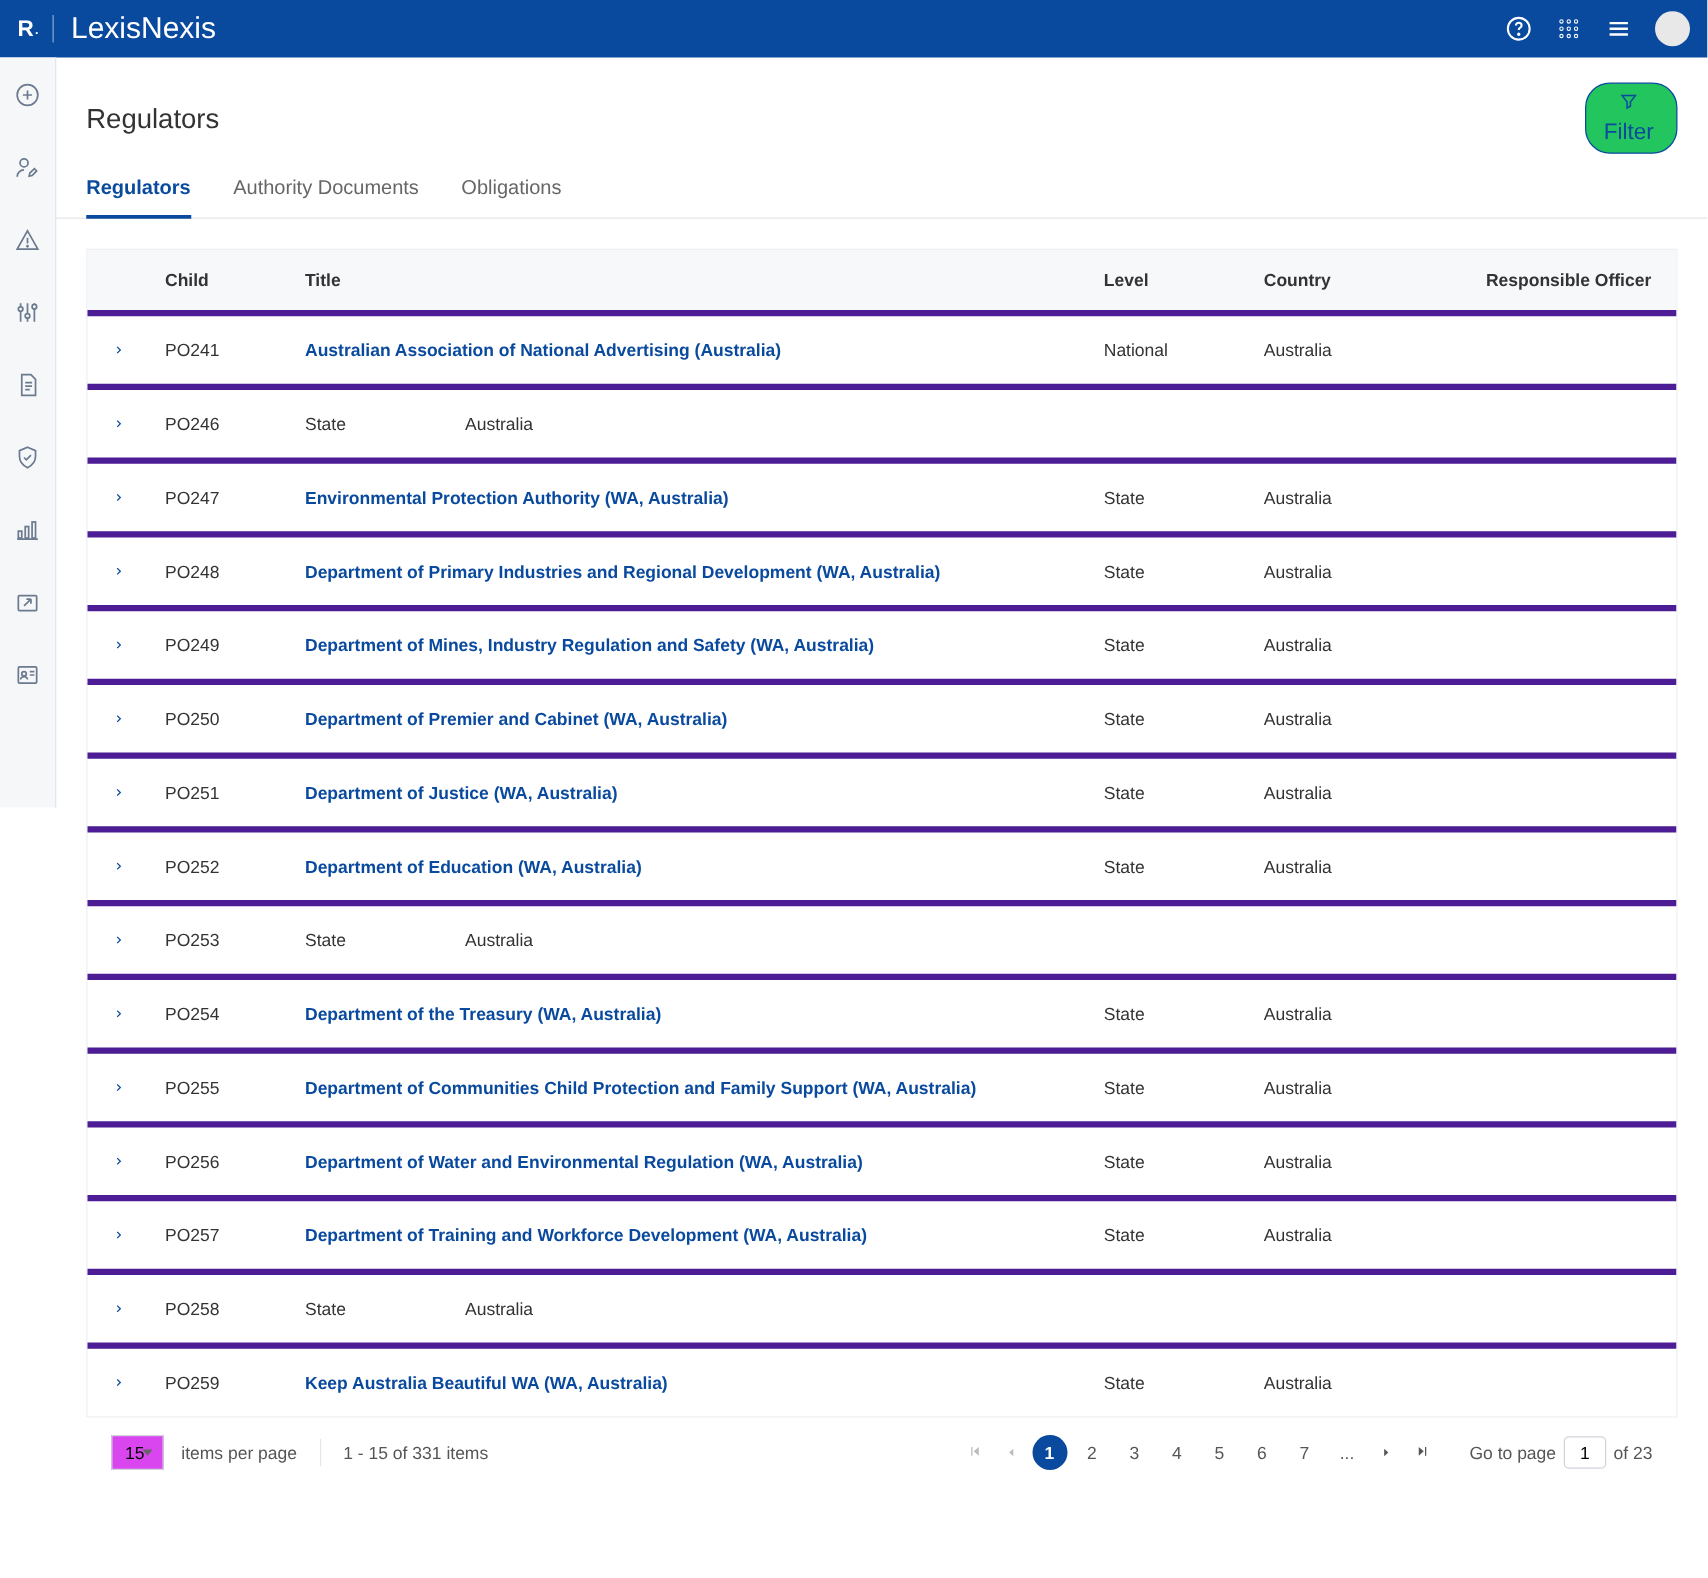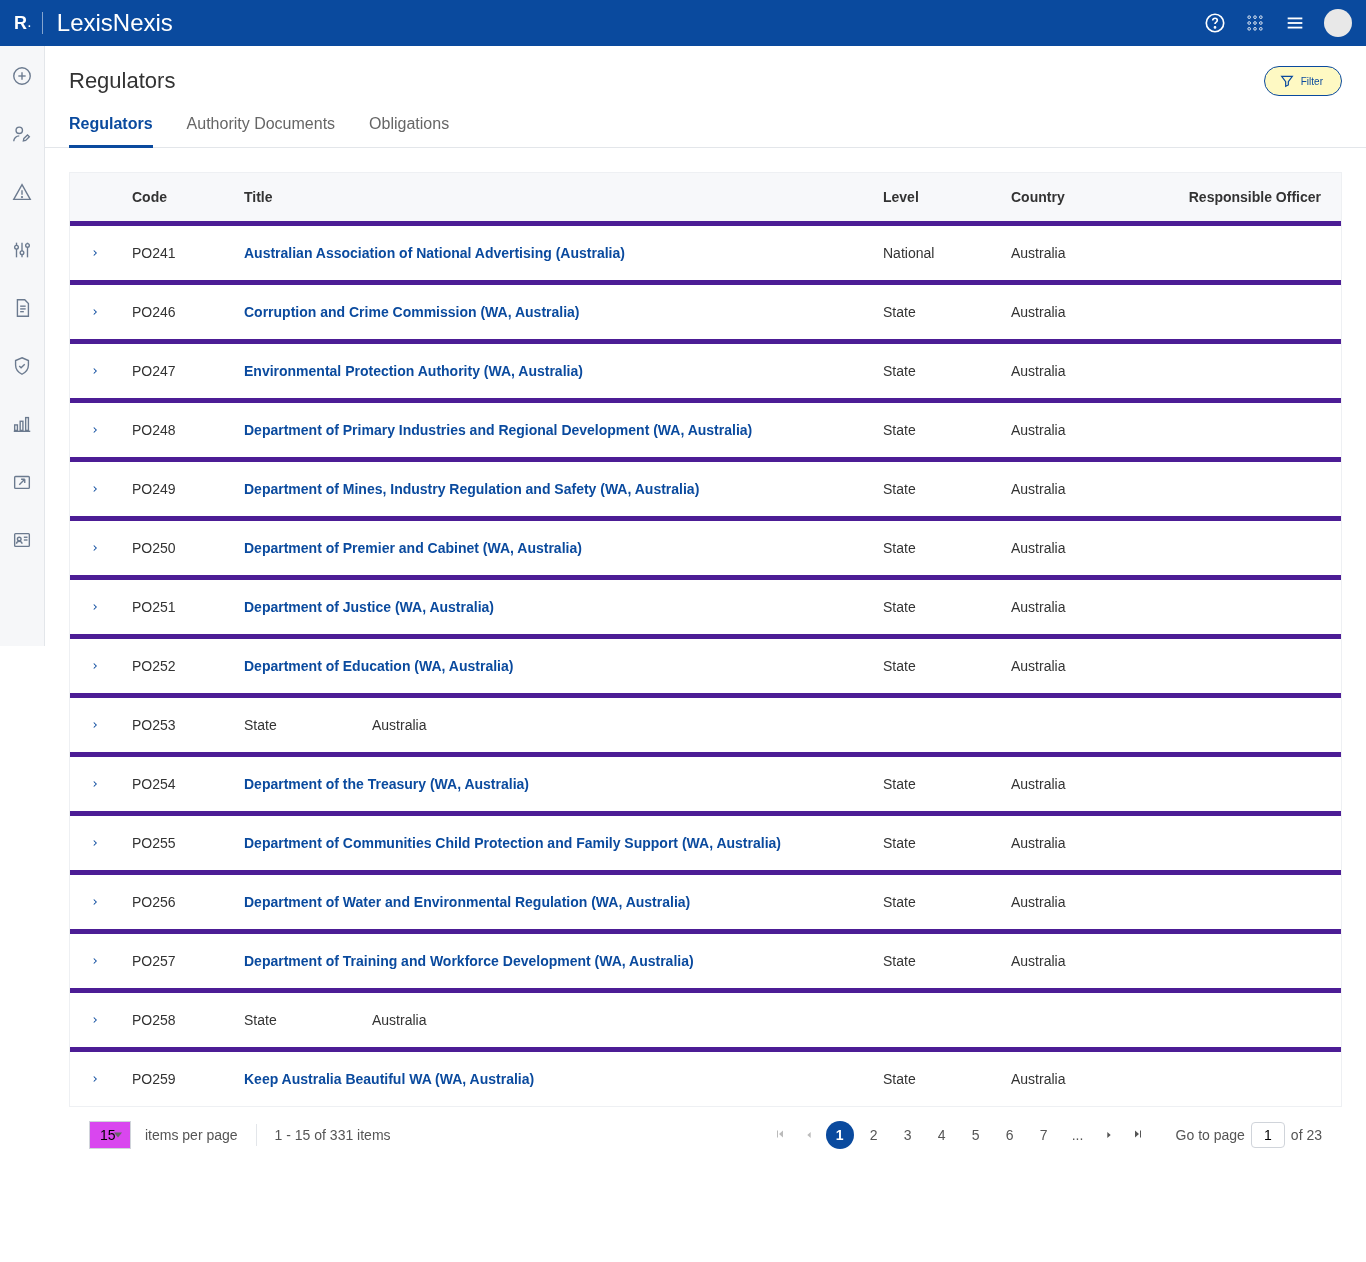--- a/index.html
+++ b/index.html
@@ -18,21 +18,21 @@
   
   
   .layout { display:flex; }
   .sidebar { width:45px; background:#f6f7f9; border-right:1px solid #e3e6ea; padding-top:18px; display:flex; flex-direction:column; align-items:center; gap:34px; height:600px;}
   .side-icon { width:24px; height:24px; display:flex; align-items:center; justify-content:center; cursor:pointer; }
   .side-icon svg { stroke:#6b7a8f; fill:none; stroke-width:1.5;}
   
   .main { flex:1; padding:0; }
   .page-header { display:flex; align-items:center; padding:20px 24px 8px 24px; }
   .page-title { font-size:22px; font-weight:400; color:#333; }
-  .filter-btn { margin-left:auto; border:1.5px solid #0a4a9e; color:#0a4a9e; background:#fef9c3; border-radius:20px; padding:6px 18px 6px 14px; font-size:10px; display:flex; align-items:center; gap:6px; cursor:pointer; }
+  .filter-btn { margin-left:auto; border:1.5px solid #0a4a9e; color:#0a4a9e; background:#22c55e; border-radius:20px; padding:6px 18px 6px 14px; font-size:18px; display:flex; align-items:center; gap:6px; cursor:pointer;flex-direction:column; }
   .filter-btn svg { stroke:#0a4a9e; fill:none; }
   
   .tabs { display:flex; gap:34px; padding:0 24px; border-bottom:1px solid #e3e6ea; }
   .tab { padding:10px 0 12px 0; font-size:16px; color:#666; cursor:pointer; border-bottom:3px solid transparent; position:relative; top:1px;}
   .tab.active { color:#0a4a9e; font-weight:600; border-bottom-color:#0a4a9e; }
   
   .content-pad { padding: 24px 24px 10px 24px; }
   .table-wrap { border:1px solid #eef0f3; }
   .thead { display:flex; background:#f7f8fa; padding:16px 20px; font-size:14px; font-weight:600; color:#333;}
   .col-expand { width:42px; flex-shrink:0;}
@@ -182,21 +182,21 @@
     <div class="tabs" id="tabs-container">
         <div class="tab active">Regulators</div>
         <div class="tab">Authority Documents</div>
         <div class="tab">Obligations</div>
       </div>
 
     <div class="content-pad">
       <div class="table-wrap">
         <div class="thead">
           <div class="col-expand"></div>
-          <div class="col-code">Code</div>
+          <div class="col-code">Child</div>
           <div class="col-title">Title</div>
           <div class="col-level">Level</div>
           <div class="col-country">Country</div>
           <div class="col-officer">Responsible Officer</div>
         </div>
         <div id="tbody">
             <div class="row">
               <div class="col-expand"><span class="expand-caret"><svg width="10" height="10" viewBox="0 0 24 24" stroke-width="2.5">
                     <path d="M9 6l6 6-6 6"></path>
                   </svg></span></div>
@@ -204,21 +204,20 @@
               <div class="col-title">Australian Association of National Advertising (Australia)</div>
               <div class="col-level">National</div>
               <div class="col-country">Australia</div>
               <div class="col-officer"></div>
             </div>
             <div class="row">
               <div class="col-expand"><span class="expand-caret"><svg width="10" height="10" viewBox="0 0 24 24" stroke-width="2.5">
                     <path d="M9 6l6 6-6 6"></path>
                   </svg></span></div>
               <div class="col-code">PO246</div>
-              <div class="col-title">Corruption and Crime Commission (WA, Australia)</div>
               <div class="col-level">State</div>
               <div class="col-country">Australia</div>
               <div class="col-officer"></div>
             </div>
             <div class="row">
               <div class="col-expand"><span class="expand-caret"><svg width="10" height="10" viewBox="0 0 24 24" stroke-width="2.5">
                     <path d="M9 6l6 6-6 6"></path>
                   </svg></span></div>
               <div class="col-code">PO247</div>
               <div class="col-title">Environmental Protection Authority (WA, Australia)</div>

